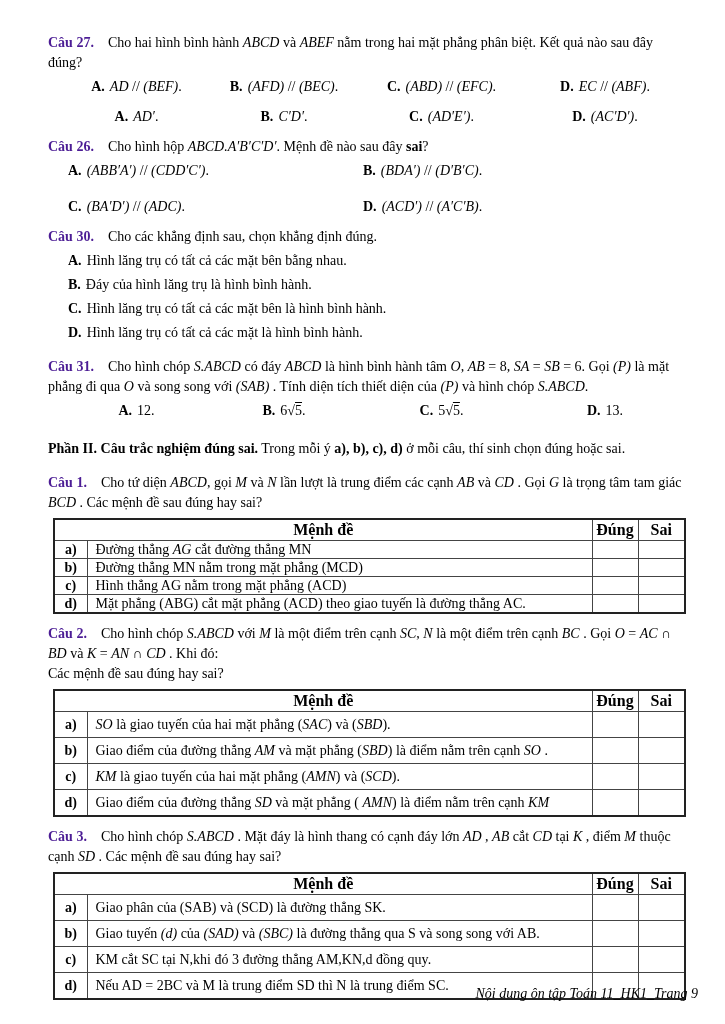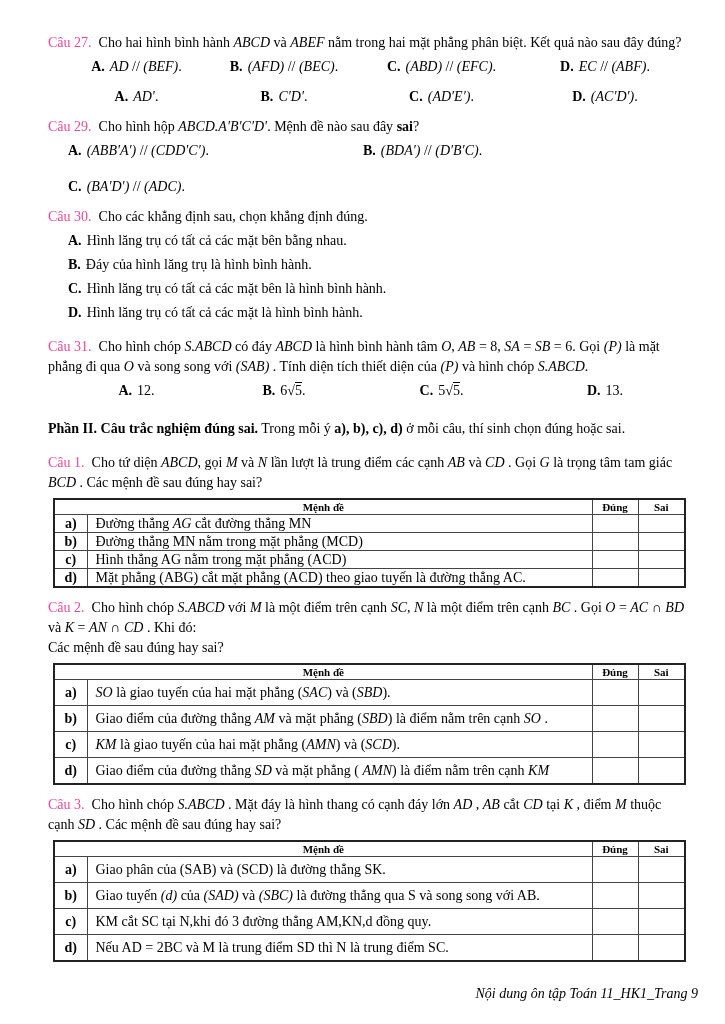--- a/index.html
+++ b/index.html
@@ -9,32 +9,32 @@
     font-family:"Liberation Serif", serif;
     font-size:14px;
     color:#000;
     position:relative;
     overflow:hidden;
   }
   .page { position:absolute; inset:0; padding:33px 35px 0 48px; }
   .it { font-style:italic; }
   .bd { font-weight:bold; }
   .ovl { text-decoration:overline; }
-  .qlabel { color:#ec4899; font-weight:normal; margin-right:7px; }
+  .qlabel { color:#4c1d95; font-weight:bold; margin-right:14px; }
   .q { margin-bottom:10px; }
   .qbody { line-height:20px; }
   .opts { margin:4px 0 0 20px; display:grid; line-height:20px; }
   .cols4 { grid-template-columns:137px 158px 157px 1fr;text-align:center; }
   .cols2 { grid-template-columns:295px 1fr; row-gap:16px; }
   .optlist .opt { display:block; margin-bottom:4px; }
   .okey { font-weight:bold; margin-right:5px; }
   .p2header { margin:18px 0 14px 0; line-height:20px; }
   .tf-table { border-collapse:collapse; width:633px; margin:5px 0 8px 5px; border:2px solid #222; }
   .tf-table th, .tf-table td { border:1px solid #444; vertical-align:middle; }
-  .tf-table th { font-weight:bold; text-align:center; padding:1px 2px; font-size:11px; }
+  .tf-table th { font-weight:bold; text-align:center; padding:1px 2px; font-size:16px; }
   .tf-table td.key { font-weight:bold; text-align:center; }
   .tf-table td.stmt { padding-left:8px; padding-right:4px; }
   .compact td { padding-top:0; padding-bottom:0; line-height:17px; }
   .roomy td { padding-top:2px; padding-bottom:2px; line-height:21px; }
   .footer { position:absolute; top:986px; right:27px; font-style:italic; font-size:14px; }
 </style>
 </head>
 <body>
 
 <div class="page">
@@ -52,25 +52,26 @@
   <div class="q">
     <div class="opts cols4">
       <span class="opt"><span class="okey">A.</span><span><span class="it">AD′</span><span>.</span></span></span>
       <span class="opt"><span class="okey">B.</span><span><span class="it">C′D′</span><span>.</span></span></span>
       <span class="opt"><span class="okey">C.</span><span><span class="it">(AD′E′)</span><span>.</span></span></span>
       <span class="opt"><span class="okey">D.</span><span><span class="it">(AC′D′)</span><span>.</span></span></span>
     </div>
   </div>
 
   <div class="q">
-    <p class="qbody"><span class="qlabel">Câu 29.</span><span><span>Cho hình hộp  </span><span class="it">ABCD.A′B′C′D′</span><span>. Mệnh đề nào sau đây </span><span class="bd">sai</span><span>?</span></span></p>
+    <p class="qbody"><span class="qlabel">Câu 26.</span><span><span>Cho hình hộp  </span><span class="it">ABCD.A′B′C′D′</span><span>. Mệnh đề nào sau đây </span><span class="bd">sai</span><span>?</span></span></p>
     <div class="opts cols2">
       <span class="opt"><span class="okey">A.</span><span><span class="it">(ABB′A′)</span><span> // </span><span class="it">(CDD′C′)</span><span>.</span></span></span>
       <span class="opt"><span class="okey">B.</span><span><span class="it">(BDA′)</span><span> // </span><span class="it">(D′B′C)</span><span>.</span></span></span>
       <span class="opt"><span class="okey">C.</span><span><span class="it">(BA′D′)</span><span> // </span><span class="it">(ADC)</span><span>.</span></span></span>
+      <span class="opt"><span class="okey">D.</span><span><span class="it">(ACD′)</span><span> // </span><span class="it">(A′C′B)</span><span>.</span></span></span>
     </div>
   </div>
 
   <div class="q">
     <p class="qbody"><span class="qlabel">Câu 30.</span><span><span>Cho các khẳng định sau, chọn khẳng định đúng.</span></span></p>
     <div class="opts optlist">
       <span class="opt"><span class="okey">A.</span><span><span>Hình lăng trụ có tất cả các mặt bên bằng nhau.</span></span></span>
       <span class="opt"><span class="okey">B.</span><span><span>Đáy của hình lăng trụ là hình bình hành.</span></span></span>
       <span class="opt"><span class="okey">C.</span><span><span>Hình lăng trụ có tất cả các mặt bên là hình bình hành.</span></span></span>
       <span class="opt"><span class="okey">D.</span><span><span>Hình lăng trụ có tất cả các mặt là hình bình hành.</span></span></span>

